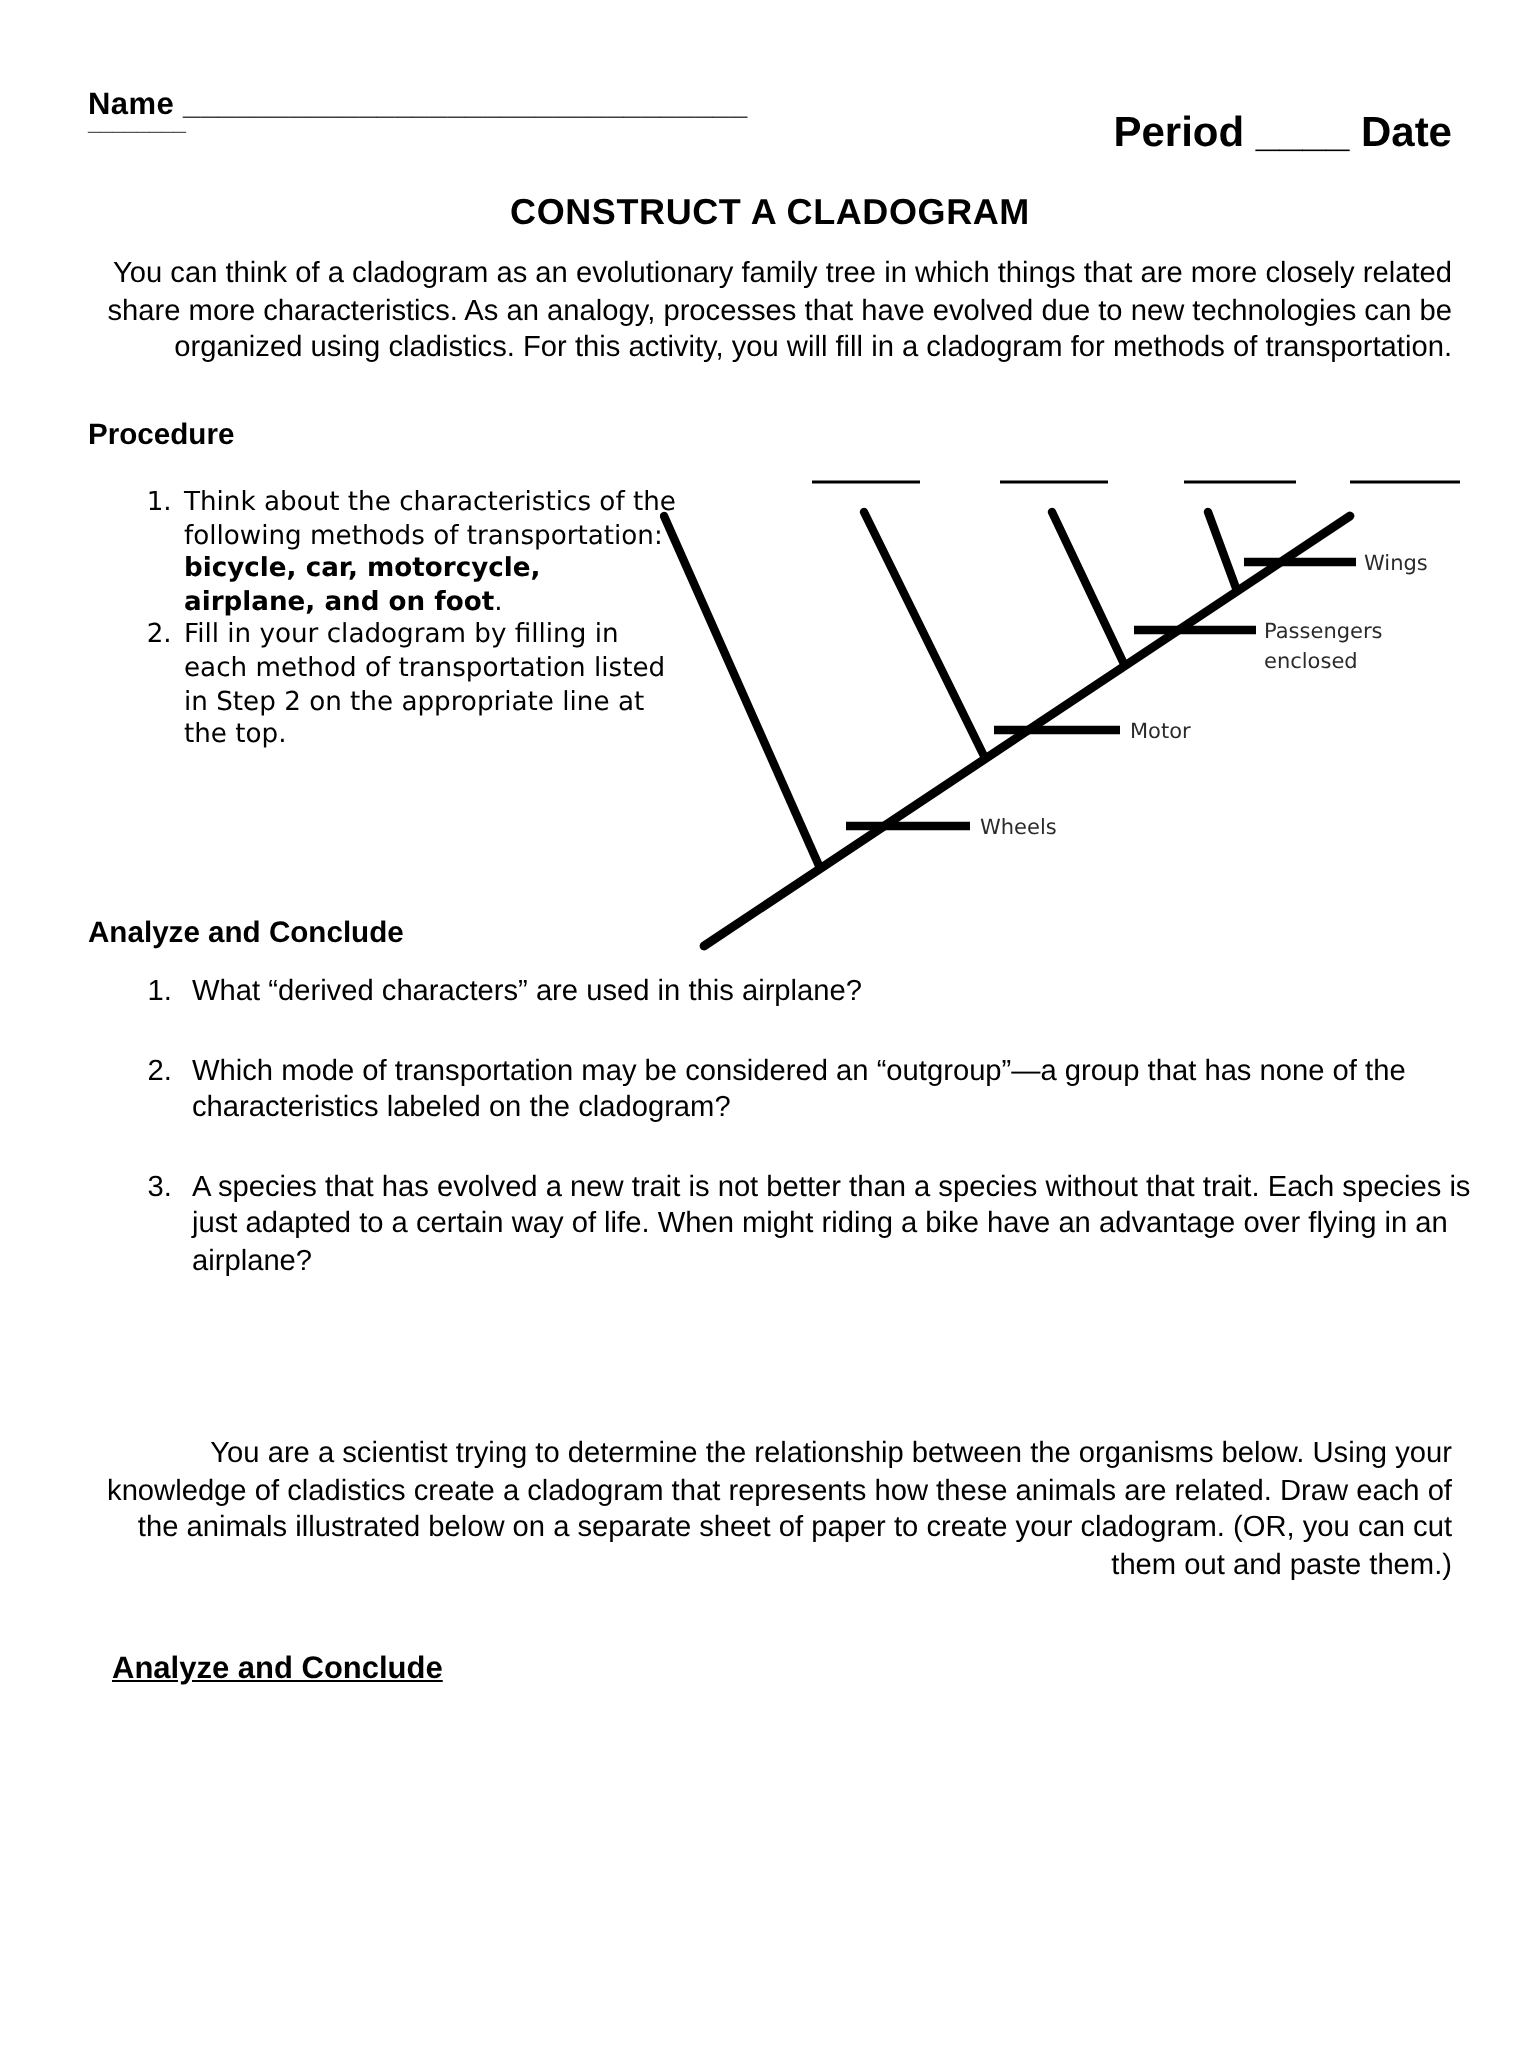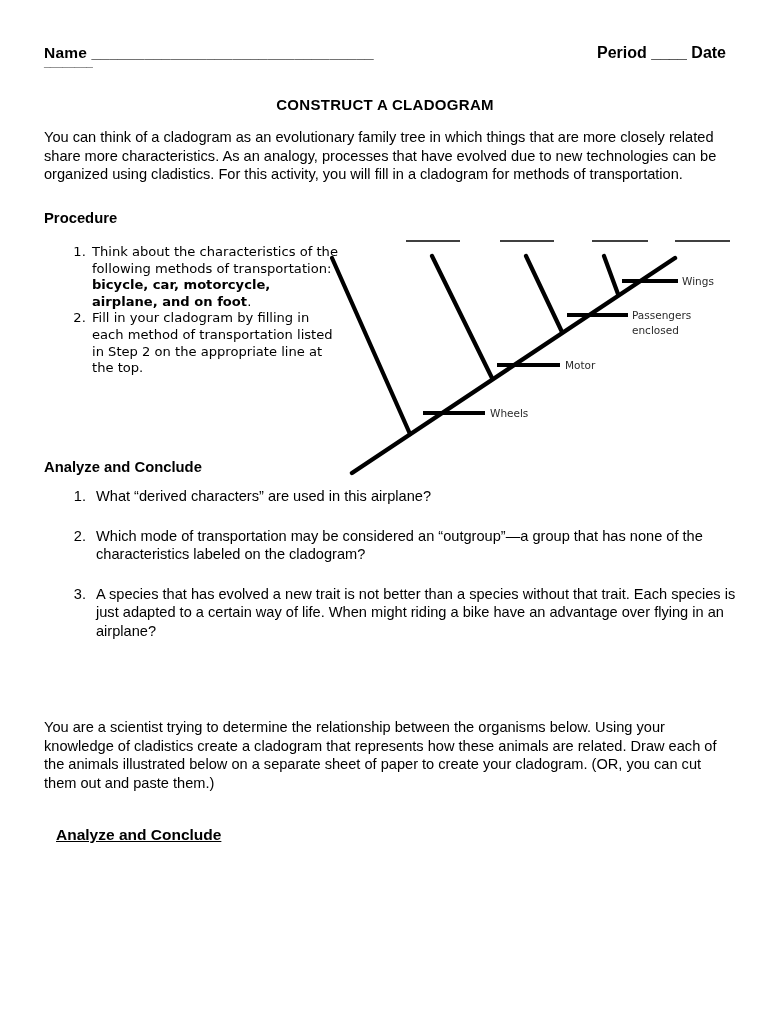--- a/index.html
+++ b/index.html
@@ -31,53 +31,53 @@
   }
   .hdr-left {
     display: inline;
     font-weight: bold;
     font-size: 15.5px;
     letter-spacing: .2px;
   }
   .hdr-right {
     position: absolute;
     right: 0px;
-    top: 0px;
-    font-weight: bold;
-    font-size: 16px;
+    top: 11px;
+    font-weight: bold;
+    font-size: 21px;
     white-space: nowrap;
   }
   .hdr-second {
     position: absolute;
     left: 44px;
     top: 56px;
     font-weight: bold;
     font-size: 11px;
   }
 
   
   .section-title {
     position: absolute;
     width: 770px;
     text-align: center;
     font-weight: bold;
-    font-size: 15px;
+    font-size: 18px;
     letter-spacing: .3px;
   }
   #title-1 { top: 96px; }
   #title-2 { top: 690px; }
 
   
   .body-para {
     position: absolute;
     left: 44px;
     width: 682px;
     font-size: 14.6px;
     line-height: 18.6px;
-    text-align: left;
+    text-align: right;
   }
   #intro-para { top: 128px; }
   #second-intro-para { top: 718px; }
 
   .bold-head {
     position: absolute;
     left: 44px;
     font-weight: bold;
     font-size: 14.8px;
   }

